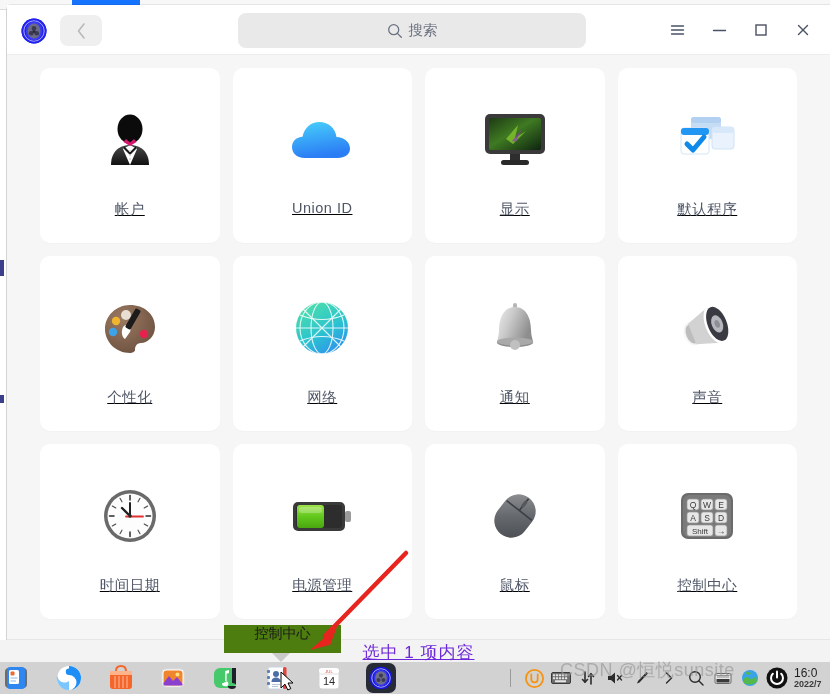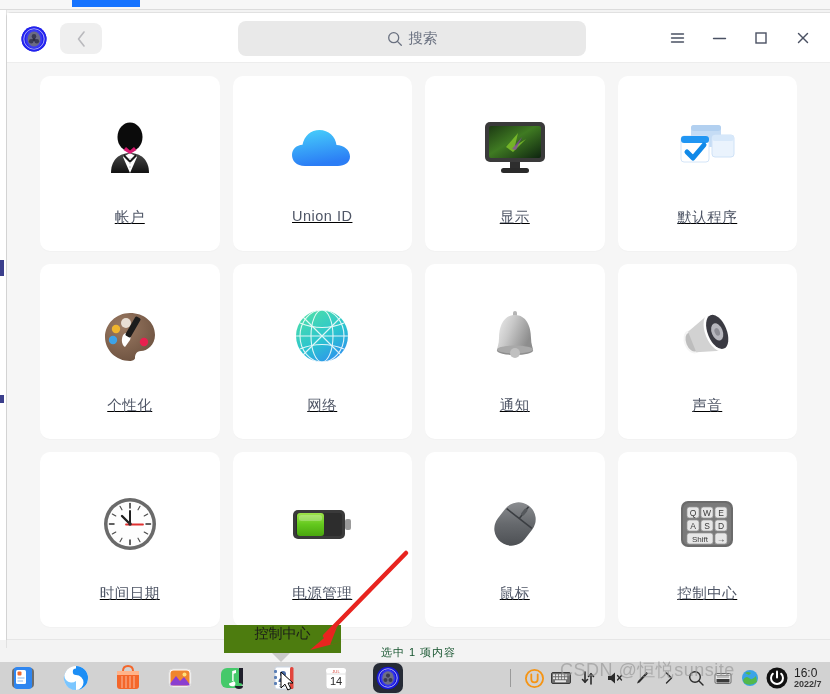--- a/index.html
+++ b/index.html
@@ -21,21 +21,21 @@
     background: #1673ff;
   }
   .bg-left-edge {
     position: absolute; left: 0; top: 10px; width: 7px; height: 630px;
     background: #ffffff; border-right: 1px solid #e3e3e3;
   }
   .bg-left-mark { position: absolute; left: 0; width: 4px; background: #3b3f8c; }
 
   
   .cc-window {
-    position: absolute; left: 7px; top: 13px;
+    position: absolute; left: 7px; top: 5px;
     width: 823px; height: 634px;
     background: #f97316;
     border-top-left-radius: 4px;
     box-shadow: 0 0 0 1px rgba(0,0,0,.07);
   }
   .titlebar {
     position: relative; height: 50px; width: 100%;
     background: #ffffff;
     border-bottom: 1px solid #ededed;
     display: flex; align-items: center;
@@ -90,21 +90,21 @@
     margin-top: 22px; font-size: 14.5px; color: #4f5666; letter-spacing: .5px;
   }
 
   
   .statusbar {
     position: absolute; left: 7px; top: 639px; width: 823px; height: 25px;
     background: #f3f3f3;
     display: flex; align-items: center; justify-content: center;
     border-top: 1px solid #e6e6e6;
   }
-  .statusbar .txt { font-size: 11px; color: #14532d; letter-spacing: 1px; }
+  .statusbar .txt { font-size: 17px; color: #6d28d9; letter-spacing: 1px; text-decoration: underline; }
 
   
   .tooltip {
     position: absolute; left: 224px; top: 625px;
     width: 117px; height: 28px;
     background: #4d7c0f; color: #1a1a1a;
     display: flex; align-items: flex-start; justify-content: center;
     font-size: 14px;
   }
   .tooltip-tail {
@@ -114,21 +114,21 @@
     border-right: 9px solid transparent;
     border-top: 9px solid #c9c9c9;
   }
 
   
   .taskbar {
     position: absolute; left: 0; top: 662px; width: 830px; height: 32px;
     background: #d2d2d2;
     display: flex; align-items: center;
   }
-  .tb-left { display: flex; align-items: center; gap: 22px; padding-left: 9px; }
+  .tb-left { display: flex; align-items: center; gap: 22px; padding-left: 2px; }
   .tb-item { width: 30px; height: 30px; display: flex; align-items: center; justify-content: center; }
   .tb-item.active { background: #262b36; border-radius: 7px; }
   .tb-sep { width: 1px; height: 18px; background: #9a9a9a; margin: 0 8px; }
   .tb-right { position: absolute; right: 2px; top: 0; height: 32px; display: flex; align-items: center; gap: 3px; }
   .tb-tray { width: 24px; height: 30px; display: flex; align-items: center; justify-content: center; color: #2b2b2b; }
   .tb-clock { display: flex; flex-direction: column; align-items: flex-start; justify-content: center;
               font-size: 12px; color: #1e1e1e; line-height: 1.05; padding-left: 2px; width: 36px; overflow: hidden; }
   .tb-clock .d { font-size: 9px; color: #3a3a3a; font-weight: bold; }
 
   

